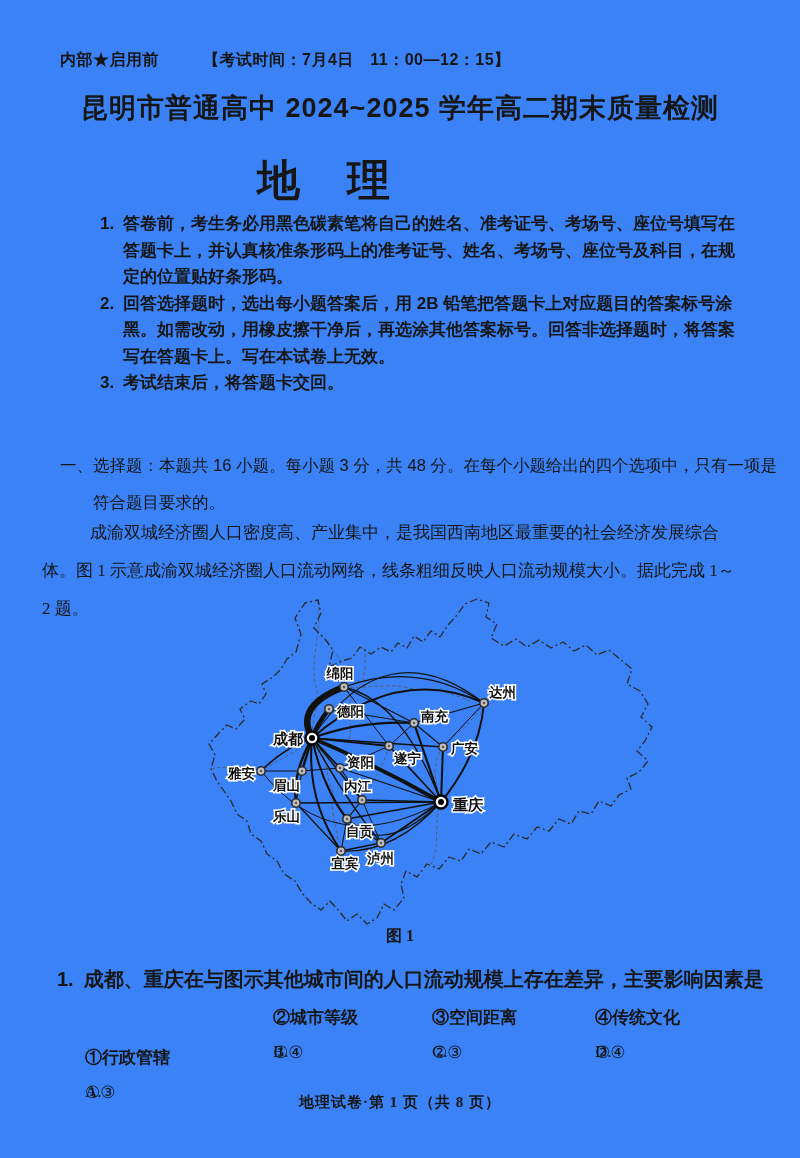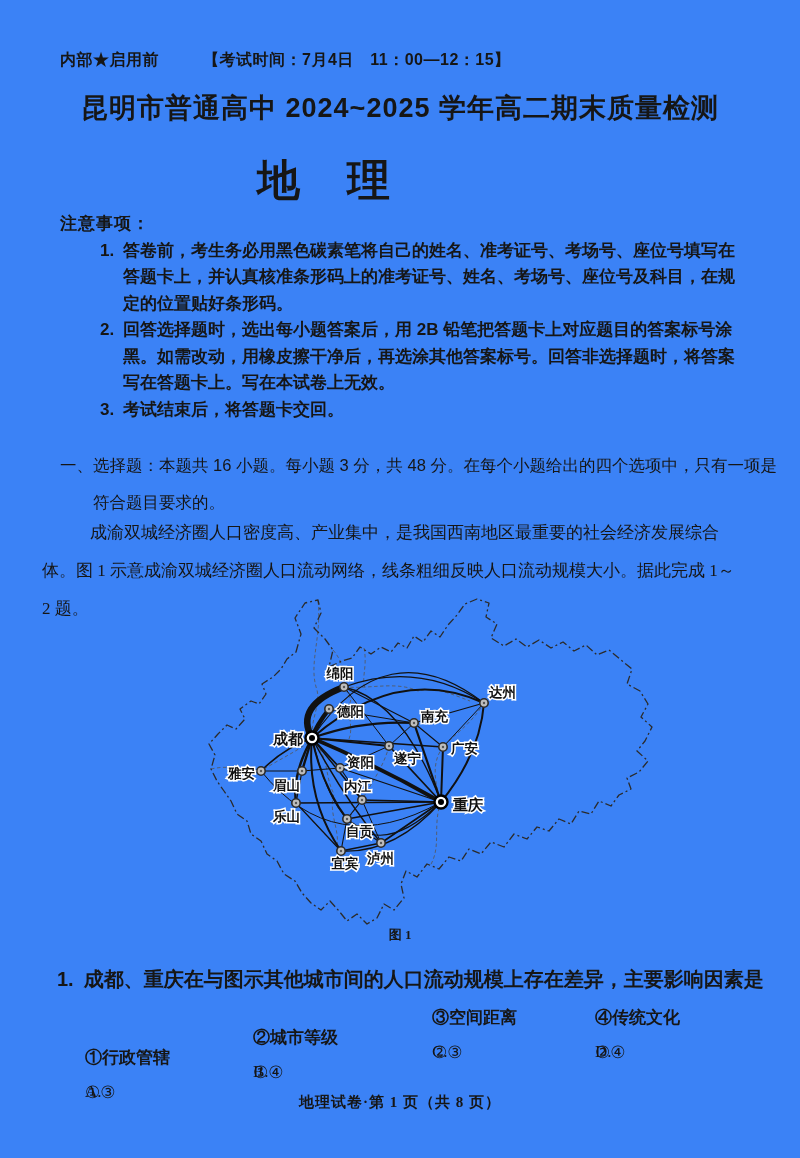--- a/index.html
+++ b/index.html
@@ -17,49 +17,48 @@
   .notice-heading{letter-spacing:1px;}
   .notice-item{position:relative;padding-left:63px;width:620px;}
   .notice-item .num{position:absolute;left:40px;}
   .section-heading{position:absolute;top:447px;left:60px;width:697px;
     font-size:16.5px;font-weight:normal;line-height:37px;
     padding-left:33px;text-indent:-33px;box-sizing:content-box;}
   .intro{position:absolute;top:514px;left:42px;width:700px;
     font-family:"Liberation Serif",serif;font-size:17px;line-height:38px;text-indent:48px;}
   .figure{position:absolute;top:593px;left:150px;width:520px;height:335px;}
   .figure-caption{position:absolute;top:926px;left:0;width:800px;text-align:center;
-    font-family:"Liberation Serif",serif;font-size:13px;font-weight:bold;}
+    font-family:"Liberation Serif",serif;font-size:16px;font-weight:bold;}
   .q1{position:absolute;top:966px;left:57px;width:700px;font-size:20px;font-weight:bold;
     padding-left:28px;text-indent:-28px;}
   .q1 .num{margin-right:10px;}
   .row{position:absolute;left:0;width:800px;height:26px;font-family:"Liberation Serif",serif;font-size:17px;}
   .row span{position:absolute;white-space:nowrap;}
   .choices-row{top:1006px;font-weight:600;}
   .answers-row{top:1042px;}
-  .c0{left:85px;margin-top:40px;}  .c1{left:253px;margin-top:20px;} .c2{left:432px;text-align:center;} .c3{left:595px;}
+  .c0{left:85px;margin-top:40px;}  .c1{left:273px;} .c2{left:432px;text-align:center;} .c3{left:595px;}
   .opt-label{margin-right:9px;}
   .footer{position:absolute;top:1093px;left:0;width:800px;text-align:center;
     font-family:"Liberation Serif",serif;font-size:15px;font-weight:bold;letter-spacing:1px;}
   svg text{font-family:"Liberation Sans",sans-serif;font-weight:bold;
     paint-order:stroke;stroke:#ffffff;stroke-width:3px;fill:#111;}
 </style>
 </head>
 <body>
 
 <div class="page">
 
   <div class="hdr">
     <span>内部★启用前</span><span class="hdr-right">【考试时间：7月4日　11：00—12：15】</span>
   </div>
 
   <div class="exam-title">昆明市普通高中 2024~2025 学年高二期末质量检测</div>
   <div class="subject-title">地　理</div>
 
   <div class="notice">
-    <div class="notice-heading">注意事项：</div>
     <div class="notice-item">
       <span class="num">1.</span>
       <span>答卷前，考生务必用黑色碳素笔将自己的姓名、准考证号、考场号、座位号填写在答题卡上，并认真核准条形码上的准考证号、姓名、考场号、座位号及科目，在规定的位置贴好条形码。</span>
     </div>
     <div class="notice-item">
       <span class="num">2.</span>
       <span>回答选择题时，选出每小题答案后，用 2B 铅笔把答题卡上对应题目的答案标号涂黑。如需改动，用橡皮擦干净后，再选涂其他答案标号。回答非选择题时，将答案写在答题卡上。写在本试卷上无效。</span>
     </div>
     <div class="notice-item">
       <span class="num">3.</span>

